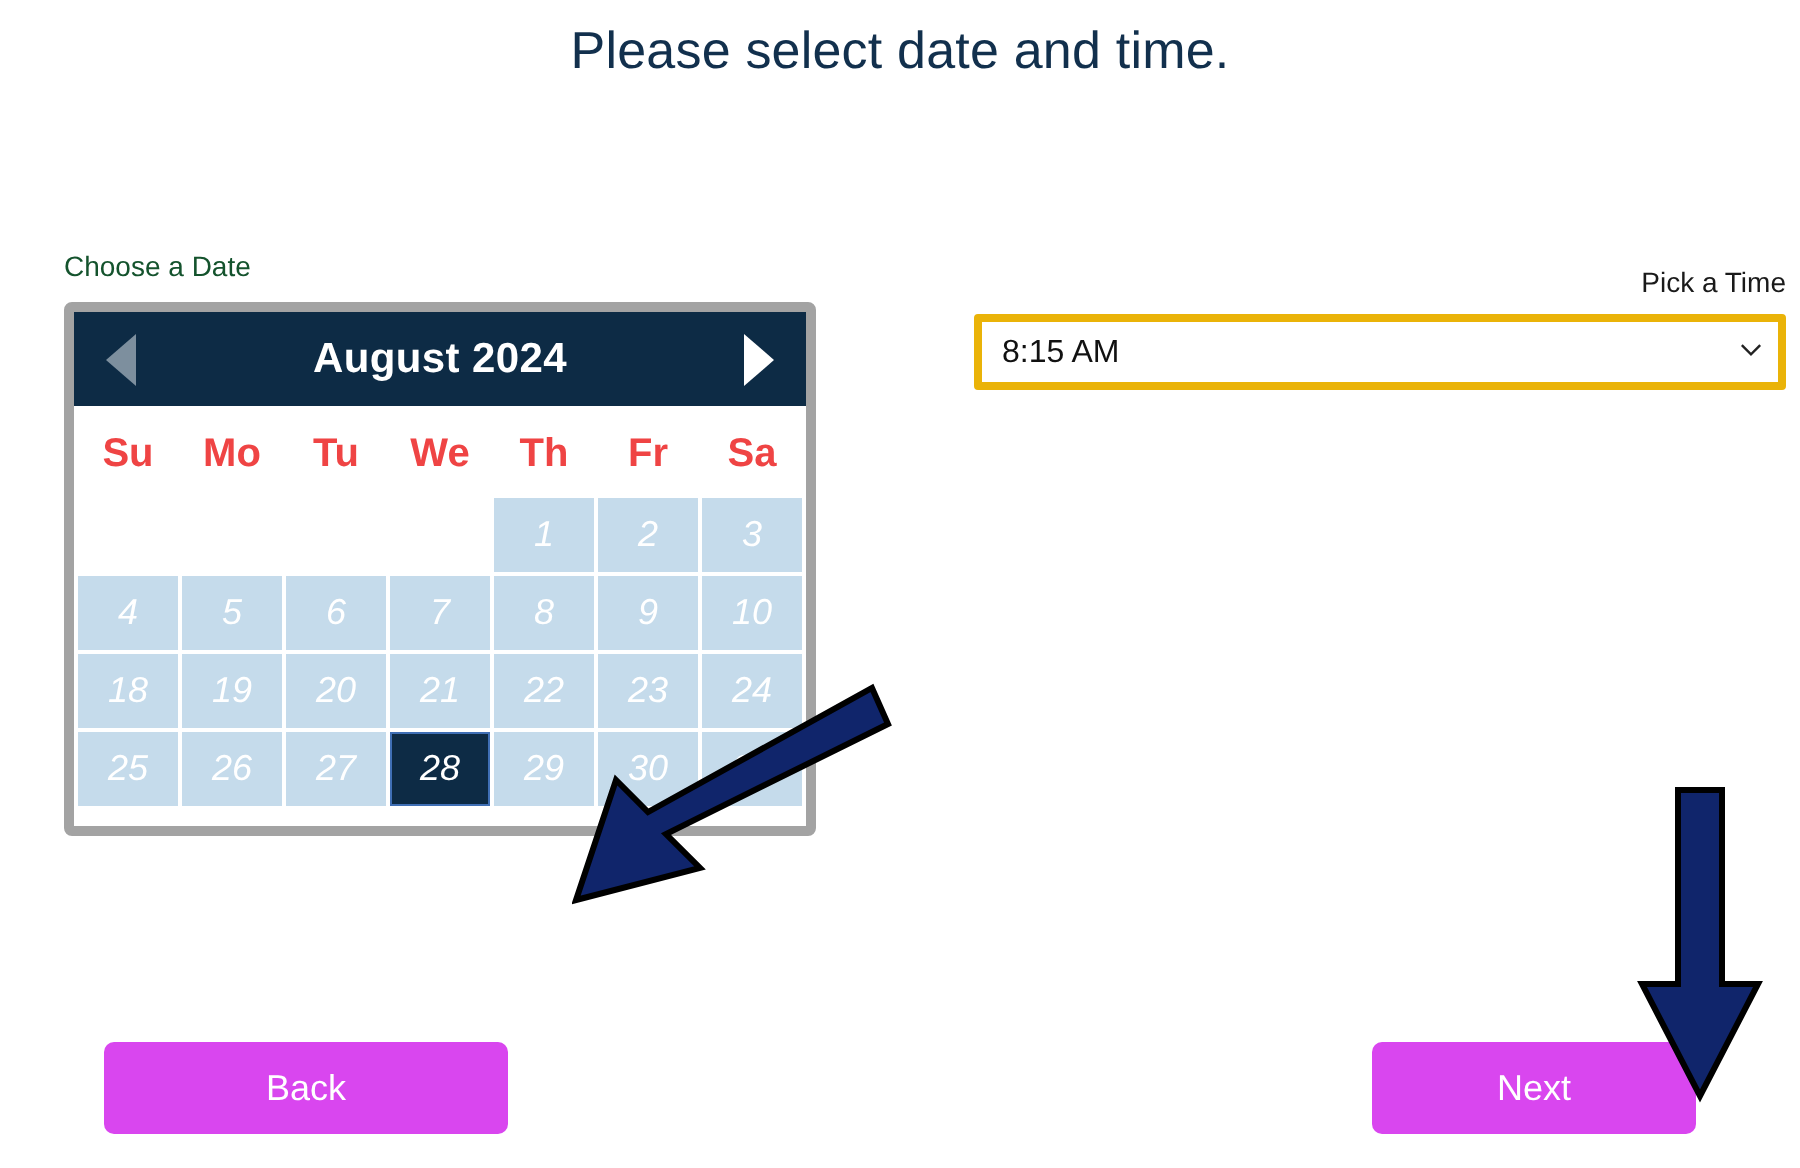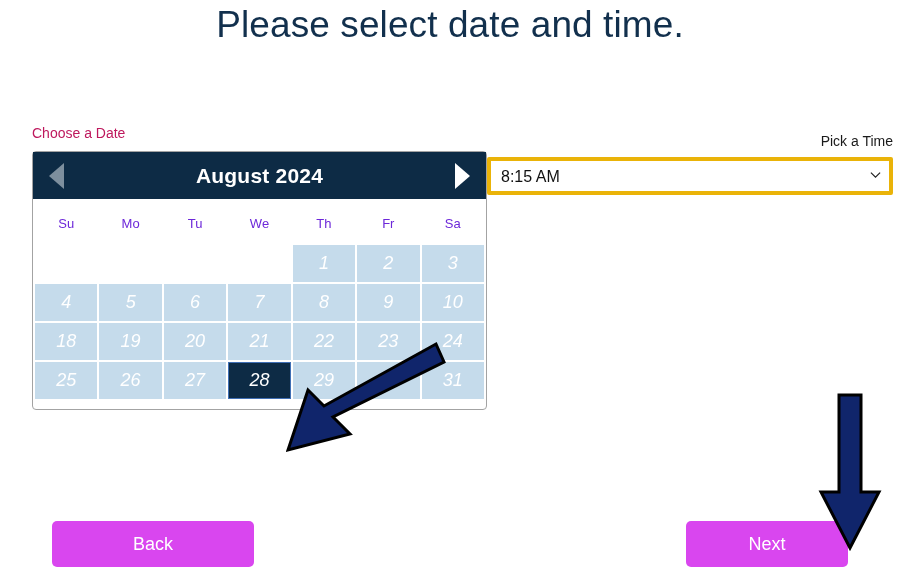--- a/index.html
+++ b/index.html
@@ -17,46 +17,46 @@
     color: #12304d;
   }
 
   
   .page-title {
     position: absolute;
     top: 4px;
     left: 0;
     width: 900px;
     text-align: center;
-    font-size: 37px;
+    font-size: 26px;
     font-weight: 400;
     color: #12304d;
     letter-spacing: 0.1px;
     line-height: 42px;
   }
 
   
   .calendar-section {
     position: absolute;
     left: 32px;
     top: 124px;
     width: 438px;
   }
   .field-label {
     font-size: 14px;
-    color: #be185d;
+    color: #14532d;
     line-height: 18px;
     margin-bottom: 9px;
     font-weight: 400;
   }
   .calendar {
-    border: 1px solid #a3a3a3;
+    border: 5px solid #a3a3a3;
     border-radius: 4px;
     background: #ffffff;
-    width: 455px;
+    width: 376px;
     box-sizing: border-box;
     padding: 0 0 8px 0;
     box-shadow: 0 0 0 0 rgba(0,0,0,0);
   }
   .cal-header {
     background: #0d2b45;
     height: 47px;
     display: flex;
     align-items: center;
     justify-content: space-between;
@@ -89,23 +89,23 @@
   }
 
   table.cal-grid {
     border-collapse: separate;
     border-spacing: 2px;
     width: 100%;
     table-layout: fixed;
     margin-top: 2px;
   }
   table.cal-grid th {
-    font-size: 13px;
-    font-weight: normal;
-    color: #6d28d9;
+    font-size: 20px;
+    font-weight: bold;
+    color: #ef4444;
     height: 40px;
     text-align: center;
     padding: 0;
   }
   table.cal-grid td {
     height: 37px;
     text-align: center;
     vertical-align: middle;
     padding: 0;
     font-size: 18px;

